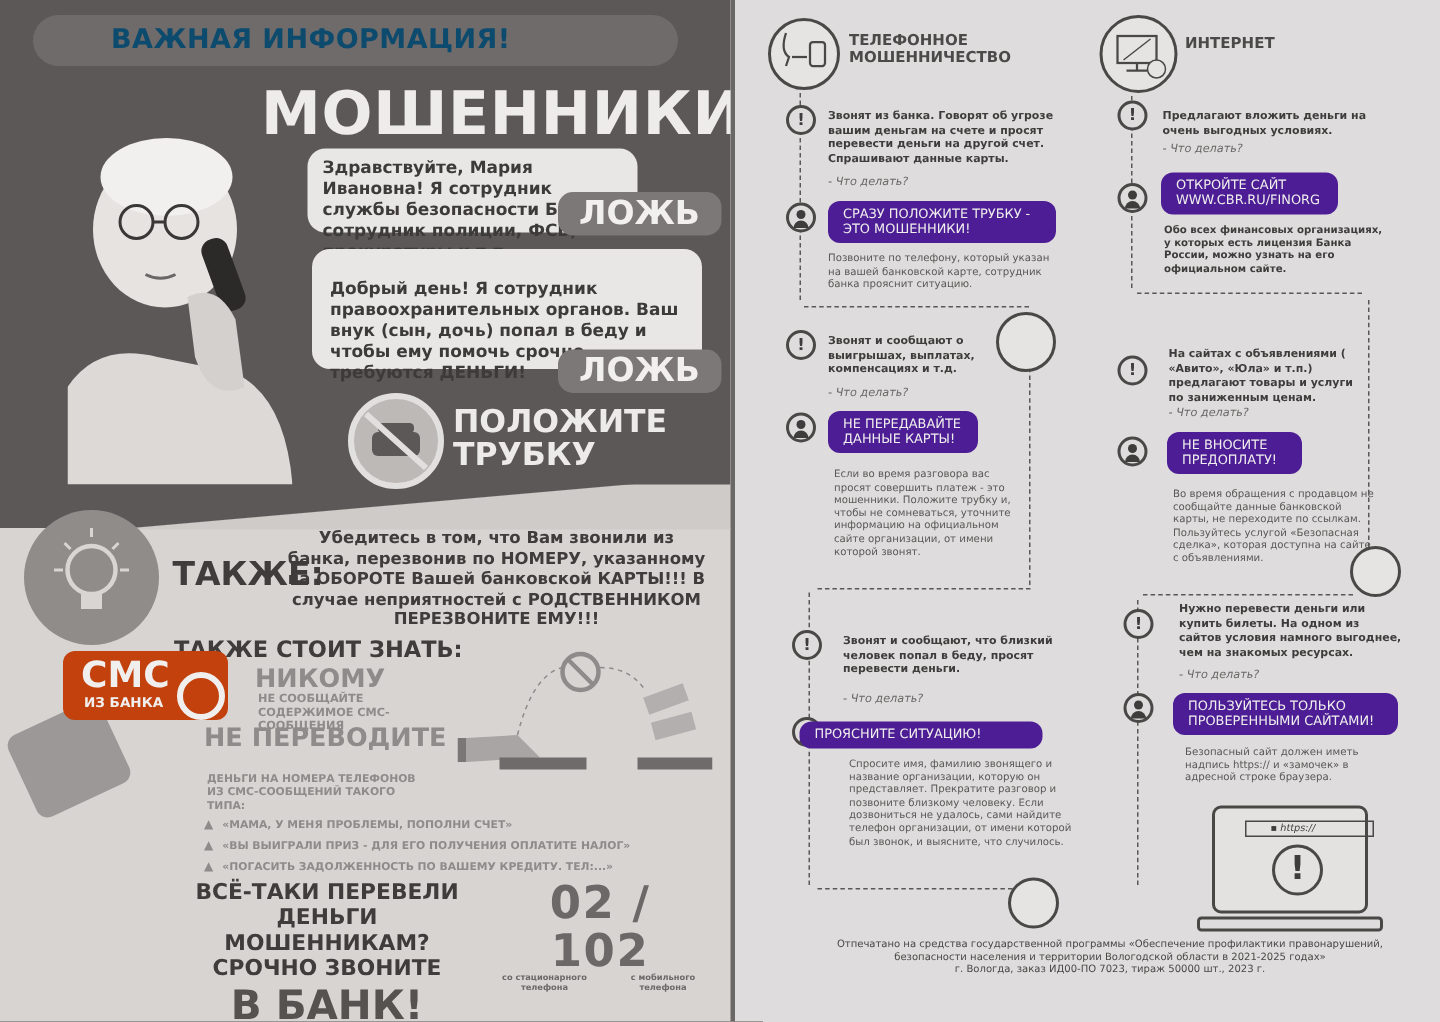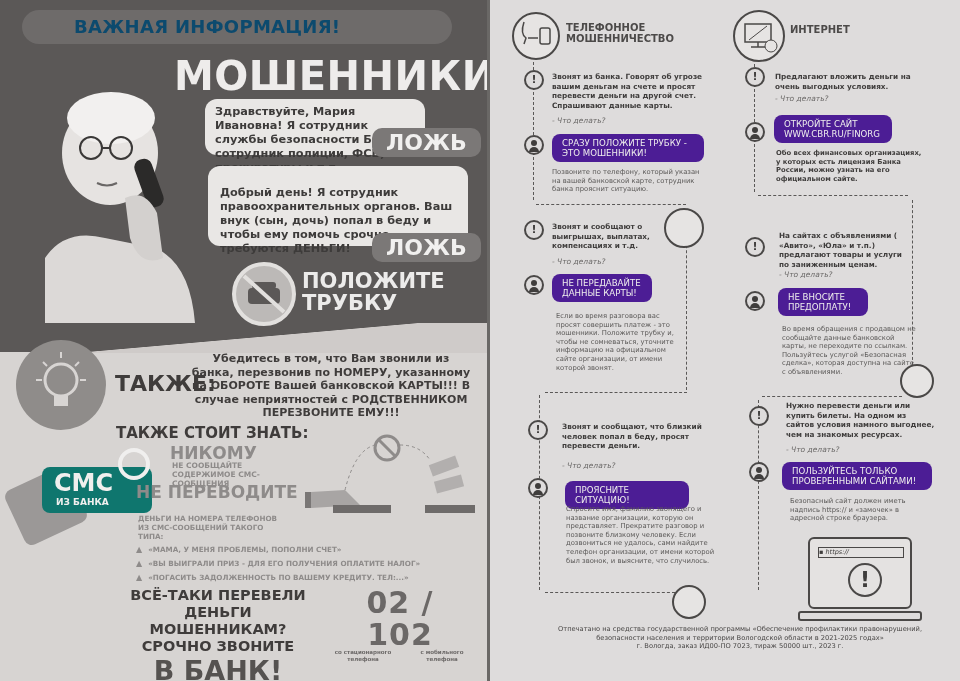--- a/index.html
+++ b/index.html
@@ -19,21 +19,21 @@
   #b2{left:208px;top:166px;width:260px;height:80px;padding:20px 12px}
   .lie{position:absolute;background:#7b7877;color:#f1f0ef;font-weight:bold;font-size:22px;border-radius:10px;padding:2px 14px}
   #lie1{left:372px;top:128px}
   #lie2{left:372px;top:233px}
   .noicon{position:absolute;left:232px;top:262px;width:64px;height:64px;border-radius:50%;background:#bcb9b7;border:4px solid #e2e0de}
   .hang{position:absolute;left:302px;top:270px;color:#ecebea;font-weight:bold;font-size:21px;line-height:22px}
   .bulb{position:absolute;left:16px;top:340px;width:90px;height:90px;border-radius:50%;background:#8f8c8a}
   .sovet{position:absolute;left:115px;top:371px;font-weight:bold;font-size:22px;color:#3f3c3b}
   .advice{position:absolute;left:190px;top:352px;width:282px;text-align:center;font-weight:bold;font-size:11px;line-height:13.5px;color:#3f3c3b}
   .also{position:absolute;left:116px;top:424px;font-weight:bold;font-size:15px;color:#3f3c3b}
-  .sms-box{position:absolute;left:42px;top:467px;width:110px;height:46px;border-radius:8px;background:#0f766e;color:#f0efee}
+  .sms-box{position:absolute;left:42px;top:434px;width:110px;height:46px;border-radius:8px;background:#c2410c;color:#f0efee}
   .sms-box .big{position:absolute;left:12px;top:2px;font-weight:bold;font-size:24px}
   .sms-box .sm{position:absolute;left:14px;top:30px;font-weight:bold;font-size:9px}
   .sms-no{position:absolute;left:118px;top:448px;width:32px;height:32px;border-radius:50%;border:4px solid #f0efee}
   .phone{position:absolute;left:12px;top:476px;width:68px;height:60px;background:#9b9897;border-radius:8px;transform:rotate(-25deg)}
   .nobody{position:absolute;left:170px;top:443px;color:#8e8b8a;font-weight:bold;font-size:17px}
   .nobody-sub{position:absolute;left:172px;top:461px;color:#8e8b8a;font-weight:bold;font-size:7.5px;line-height:9px}
   .dont{position:absolute;left:136px;top:482px;color:#8e8b8a;font-weight:bold;font-size:17px}
   .dont-sub{position:absolute;left:138px;top:514px;color:#8e8b8a;font-weight:bold;font-size:7.2px;line-height:9px}
   .warn{position:absolute;left:136px;color:#8e8b8a;font-size:7.2px;font-weight:bold}
   .warn .tri{color:#8e8b8a;margin-right:6px;font-size:8px}
@@ -52,21 +52,21 @@
   .excl,.person{position:absolute;width:20px;height:20px;border-radius:50%;border:2px solid #4a4847;background:#dedcdc;font-weight:bold;font-size:11px;color:#3f3d3c;text-align:center;line-height:16px}
   .person:before{content:"";position:absolute;left:5px;top:3px;width:6px;height:6px;border-radius:50%;background:#3f3d3c}
   .person:after{content:"";position:absolute;left:3px;top:10px;width:10px;height:5px;border-radius:5px 5px 0 0;background:#3f3d3c}
   .q{position:absolute;font-weight:bold;font-size:7.3px;line-height:9.5px;color:#3f3d3c}
   .what{position:absolute;font-style:italic;font-size:7.5px;color:#6a6867}
   .cta{position:absolute;background:#4c1d95;color:#efeeed;font-weight:normal;font-size:8.6px;line-height:10px;padding:4px 10px;border-radius:8px}
   .desc{position:absolute;font-size:6.8px;line-height:8.6px;color:#5a5857}
   .dash-v{position:absolute;border-left:1.5px dashed #5a5857}
   .dash-h{position:absolute;border-top:1.5px dashed #5a5857}
   .laptop{position:absolute;left:808px;top:537px;width:104px;height:72px;border:2px solid #4a4847;border-radius:6px;background:#e4e2e1}
-  .laptop .url{position:absolute;left:8px;top:8px;width:86px;height:11px;border:1px solid #4a4847;font-size:6.5px;font-style:italic;color:#3f3d3c;padding-left:0;line-height:9px}
+  .laptop .url{position:absolute;left:20px;top:8px;width:86px;height:11px;border:1px solid #4a4847;font-size:6.5px;font-style:italic;color:#3f3d3c;padding-left:16px;line-height:9px}
   .laptop .alert{position:absolute;left:38px;top:24px;width:34px;height:34px;border-radius:50%;border:2px solid #4a4847;font-weight:bold;font-size:22px;text-align:center;line-height:30px;color:#3f3d3c}
   .laptop-base{position:absolute;left:798px;top:611px;width:124px;height:10px;border:2px solid #4a4847;border-radius:3px}
   .imprint{position:absolute;left:520px;top:625px;width:440px;text-align:center;font-size:6.7px;line-height:8.5px;color:#4a4847}
 </style>
 </head>
 <body>
 
 <div class="sheet" id="left">
   <div class="dark"></div>
   <div class="header-pill"></div>
@@ -210,21 +210,21 @@
 <div class="q" style="left:552px;top:222px;width:110px">Звонят и сообщают о выигрышах, выплатах, компенсациях и т.д.</div>
 <div class="what" style="left:552px;top:257px">- Что делать?</div>
 <div class="person" style="left:524px;top:275px"></div>
 <div class="cta" style="left:552px;top:274px;width:100px">НЕ ПЕРЕДАВАЙТЕ ДАННЫЕ КАРТЫ!</div>
 <div class="desc" style="left:556px;top:312px;width:120px">Если во время разговора вас просят совершить платеж - это мошенники. Положите трубку и, чтобы не сомневаться, уточните информацию на официальном сайте организации, от имени которой звонят.</div>
 
 <div class="excl" style="left:528px;top:420px">!</div>
 <div class="q" style="left:562px;top:422px;width:150px">Звонят и сообщают, что близкий человек попал в беду, просят перевести деньги.</div>
 <div class="what" style="left:562px;top:461px">- Что делать?</div>
 <div class="person" style="left:528px;top:478px"></div>
-<div class="cta" style="left:565px;top:481px;width:124px">ПРОЯСНИТЕ СИТУАЦИЮ!</div>
+<div class="cta" style="left:533px;top:481px;width:162px">ПРОЯСНИТЕ СИТУАЦИЮ!</div>
 <div class="desc" style="left:566px;top:505px;width:150px">Спросите имя, фамилию звонящего и название организации, которую он представляет. Прекратите разговор и позвоните близкому человеку. Если дозвониться не удалось, сами найдите телефон организации, от имени которой был звонок, и выясните, что случилось.</div>
 <div class="circle-icon" style="left:672px;top:585px;width:34px;height:34px"></div>
 
 <div class="excl" style="left:745px;top:67px">!</div>
 <div class="q" style="left:775px;top:72px;width:140px">Предлагают вложить деньги на очень выгодных условиях.</div>
 <div class="what" style="left:775px;top:94px">- Что делать?</div>
 <div class="person" style="left:745px;top:122px"></div>
 <div class="cta" style="left:774px;top:115px;width:118px">ОТКРОЙТЕ САЙТ WWW.CBR.RU/FINORG</div>
 <div class="desc" style="left:776px;top:149px;width:150px;font-weight:bold;color:#3f3d3c">Обо всех финансовых организациях, у которых есть лицензия Банка России, можно узнать на его официальном сайте.</div>
 

